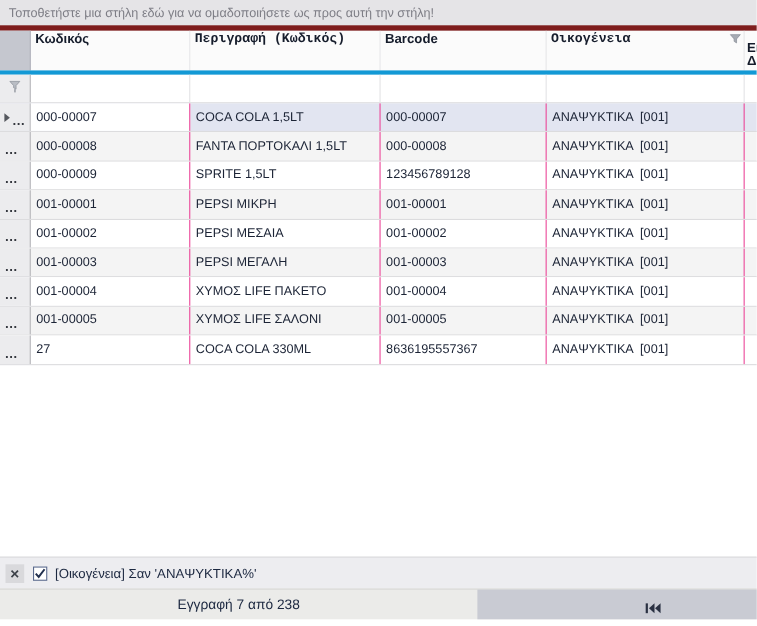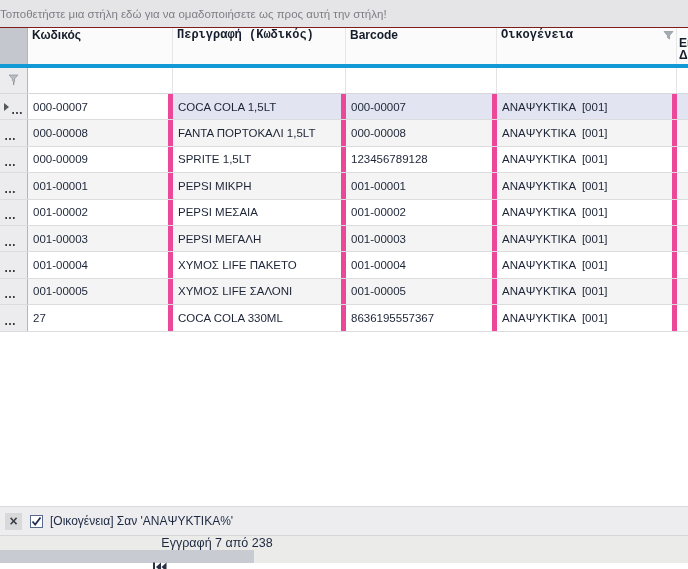--- a/index.html
+++ b/index.html
@@ -8,22 +8,23 @@
     font-family:"Liberation Sans", sans-serif;
     background:#ffffff;
     position:relative;
     color:#1c2436;
   }
 
   
   .group-panel {
     position:absolute; left:0; top:0; width:688px; height:28px;
     background:#e5e4e7;
-    border-bottom:1px solid #7f1d1d;
+    border-bottom:5px solid #7f1d1d;
     display:flex; align-items:center;
+    padding-left:8px;
     color:#7e7e86; font-size:11.5px;
   }
 
   
   .header-row {
     position:absolute; left:0; top:28px; width:688px; height:36px;
     display:flex; background:#fbfbfb;
   }
   .hcell {
     display:flex; align-items:flex-start;
@@ -73,21 +74,21 @@
   .row {
     display:flex; height:26.4px; background:#ffffff;
     border-bottom:1px solid #dcdcde;
   }
   .row.alt { background:#f4f4f4; }
   .row.selected { background:#e2e5f1; }
   .cell {
     font-size:11.5px; color:#1c2436;
     display:flex; align-items:center;
     padding-left:5px;
-    border-right:5px solid #ec4899;
+    border-right:1px solid #ec4899;
     overflow:hidden; white-space:pre;
     height:100%;
   }
   .cell.indicator {
     width:28px; background:#ececee; border-right:1px solid #b6b6ba;
     padding-left:4px; align-items:center;
   }
   .col-code   { width:145px; }
   .col-desc   { width:173px; }
   .col-barcode{ width:151px; }
@@ -125,21 +126,20 @@
     background:#ffffff; border:1px solid #5a6a8c;
     display:flex; align-items:center; justify-content:center;
   }
   .fp-text { margin-left:7px; font-size:12px; color:#1c2840; }
 
   
   .status-bar {
     position:absolute; left:0; top:535px; width:688px; height:28px;
     background:#ebebe9; border-top:1px solid #d6d6d4;
     display:flex;
-    flex-direction:column;
   }
   .sb-left {
     width:434px; height:100%;
     display:flex; align-items:center; justify-content:center;
     font-size:12.5px; color:#1c2840;
   }
   .sb-nav {
     width:254px; height:100%;
     background:#c9cbd3; border:none; position:relative;
     cursor:default;

